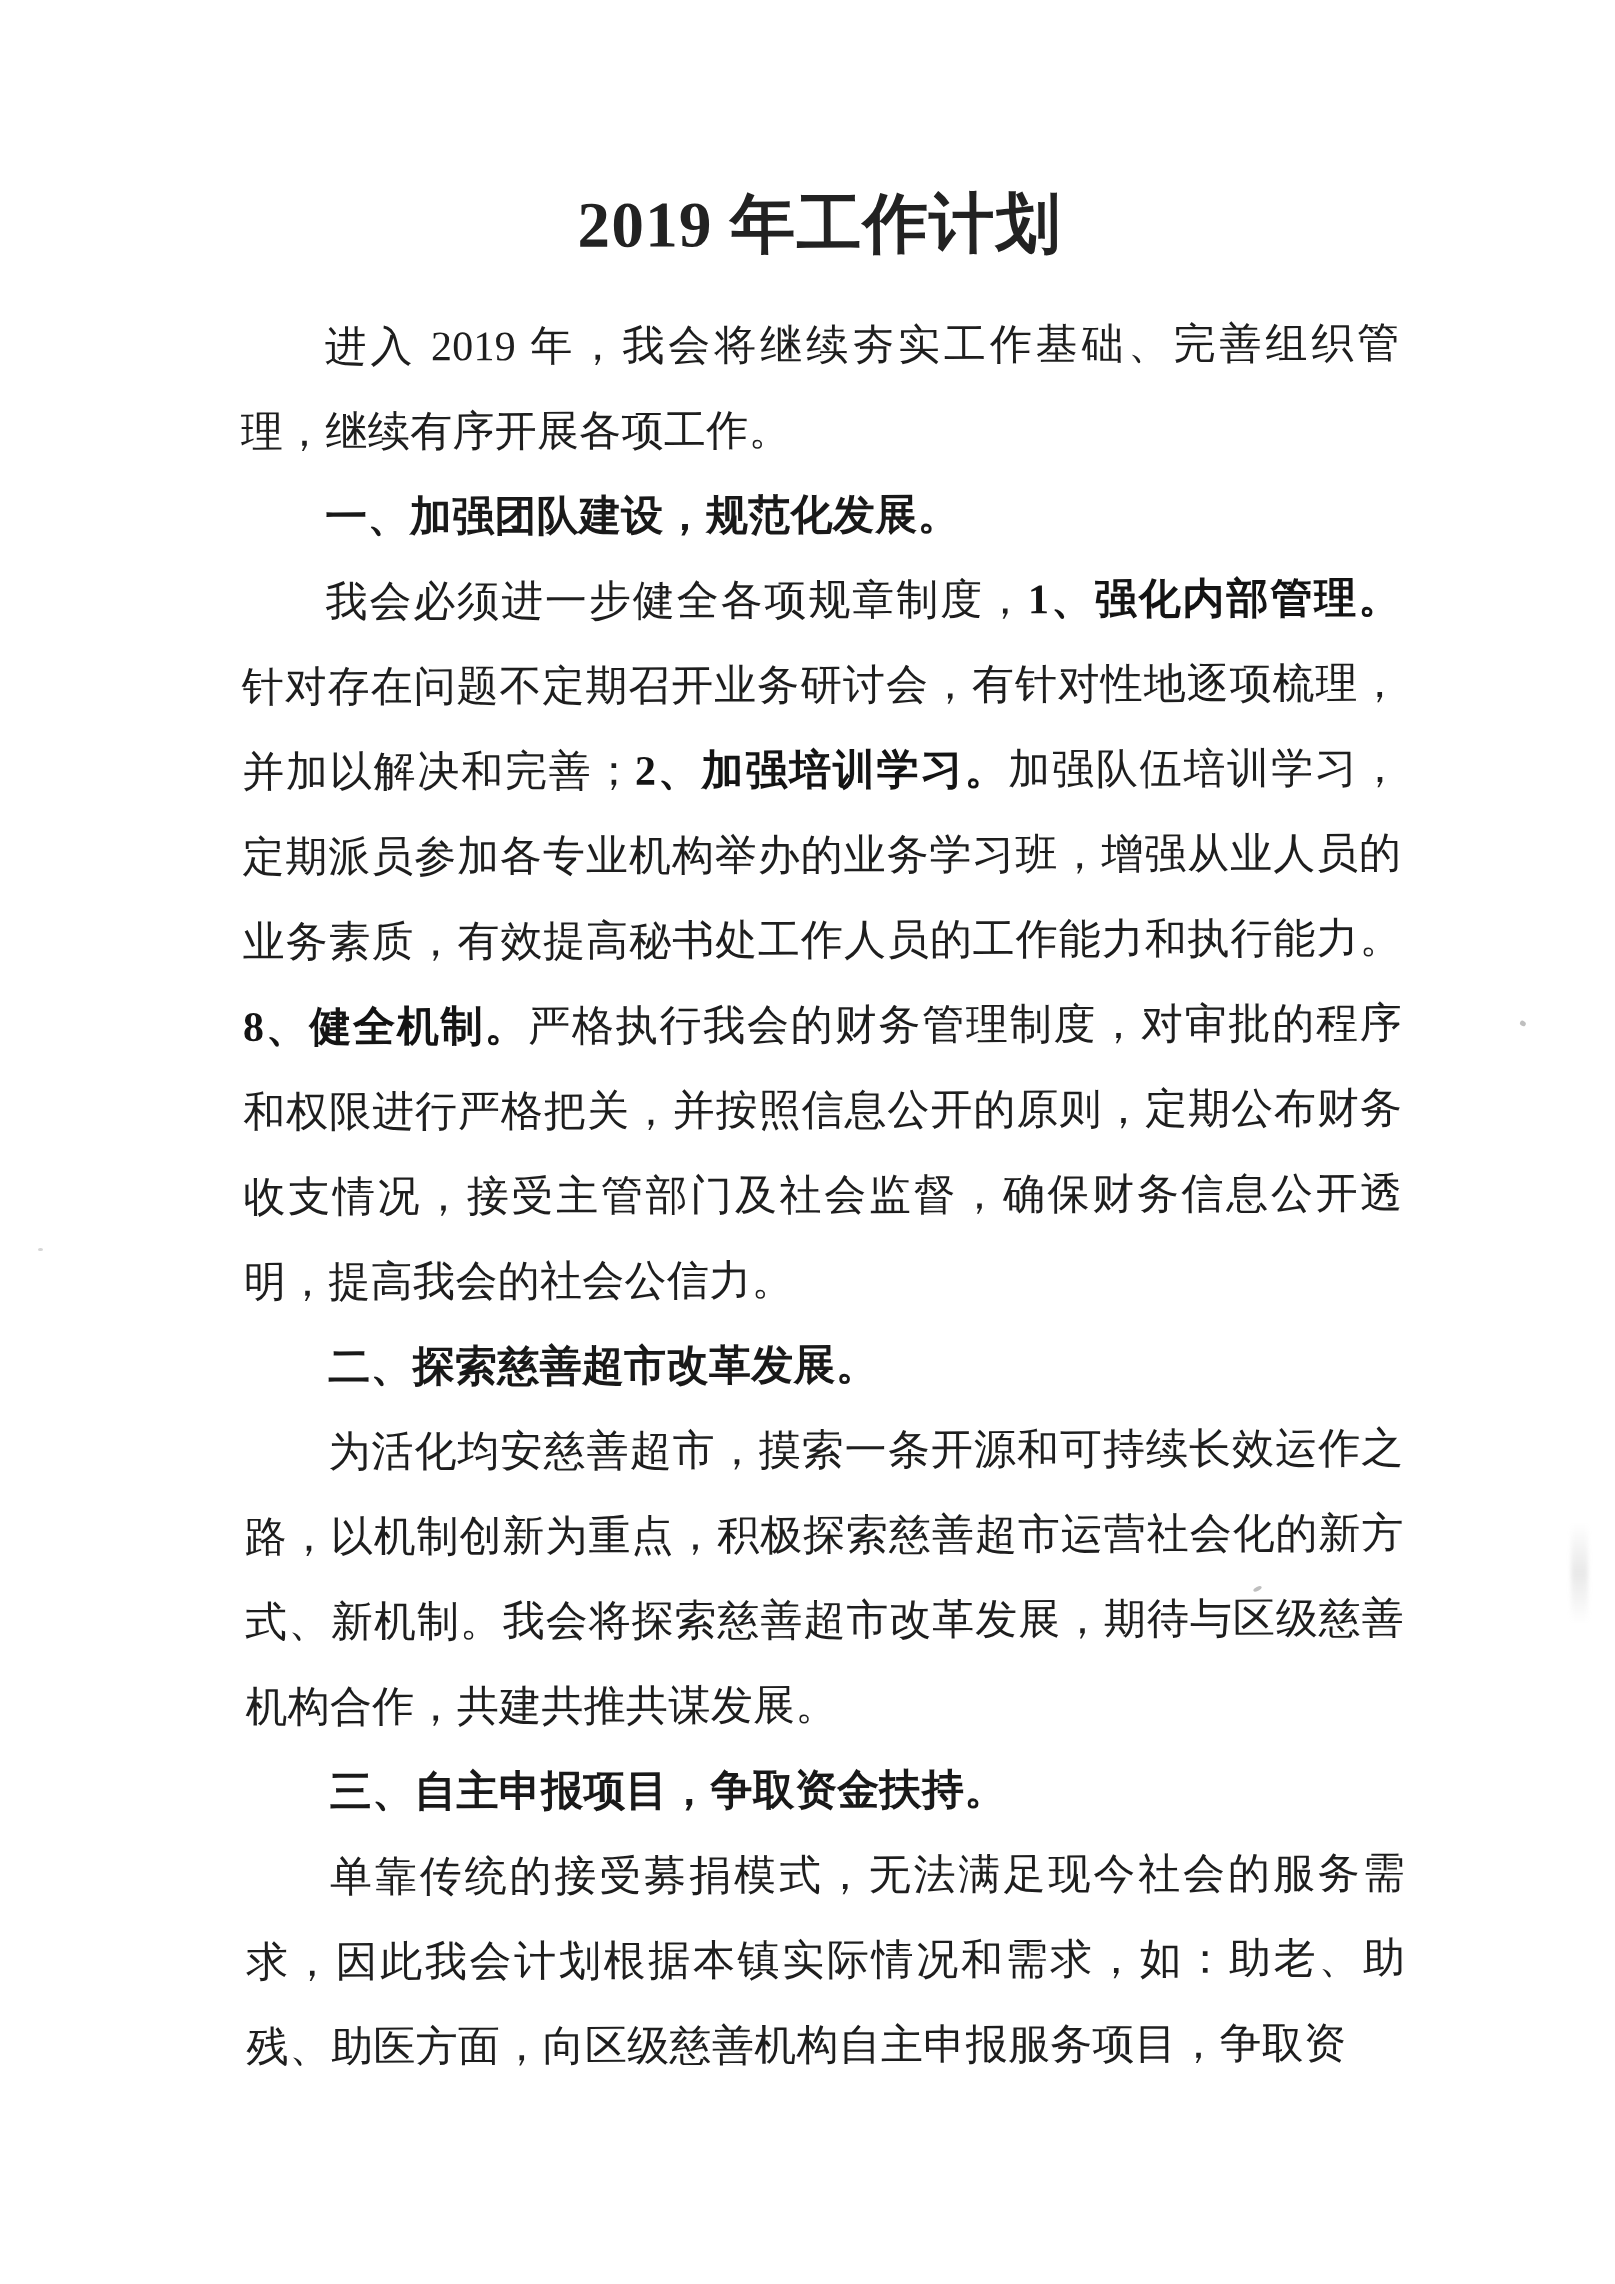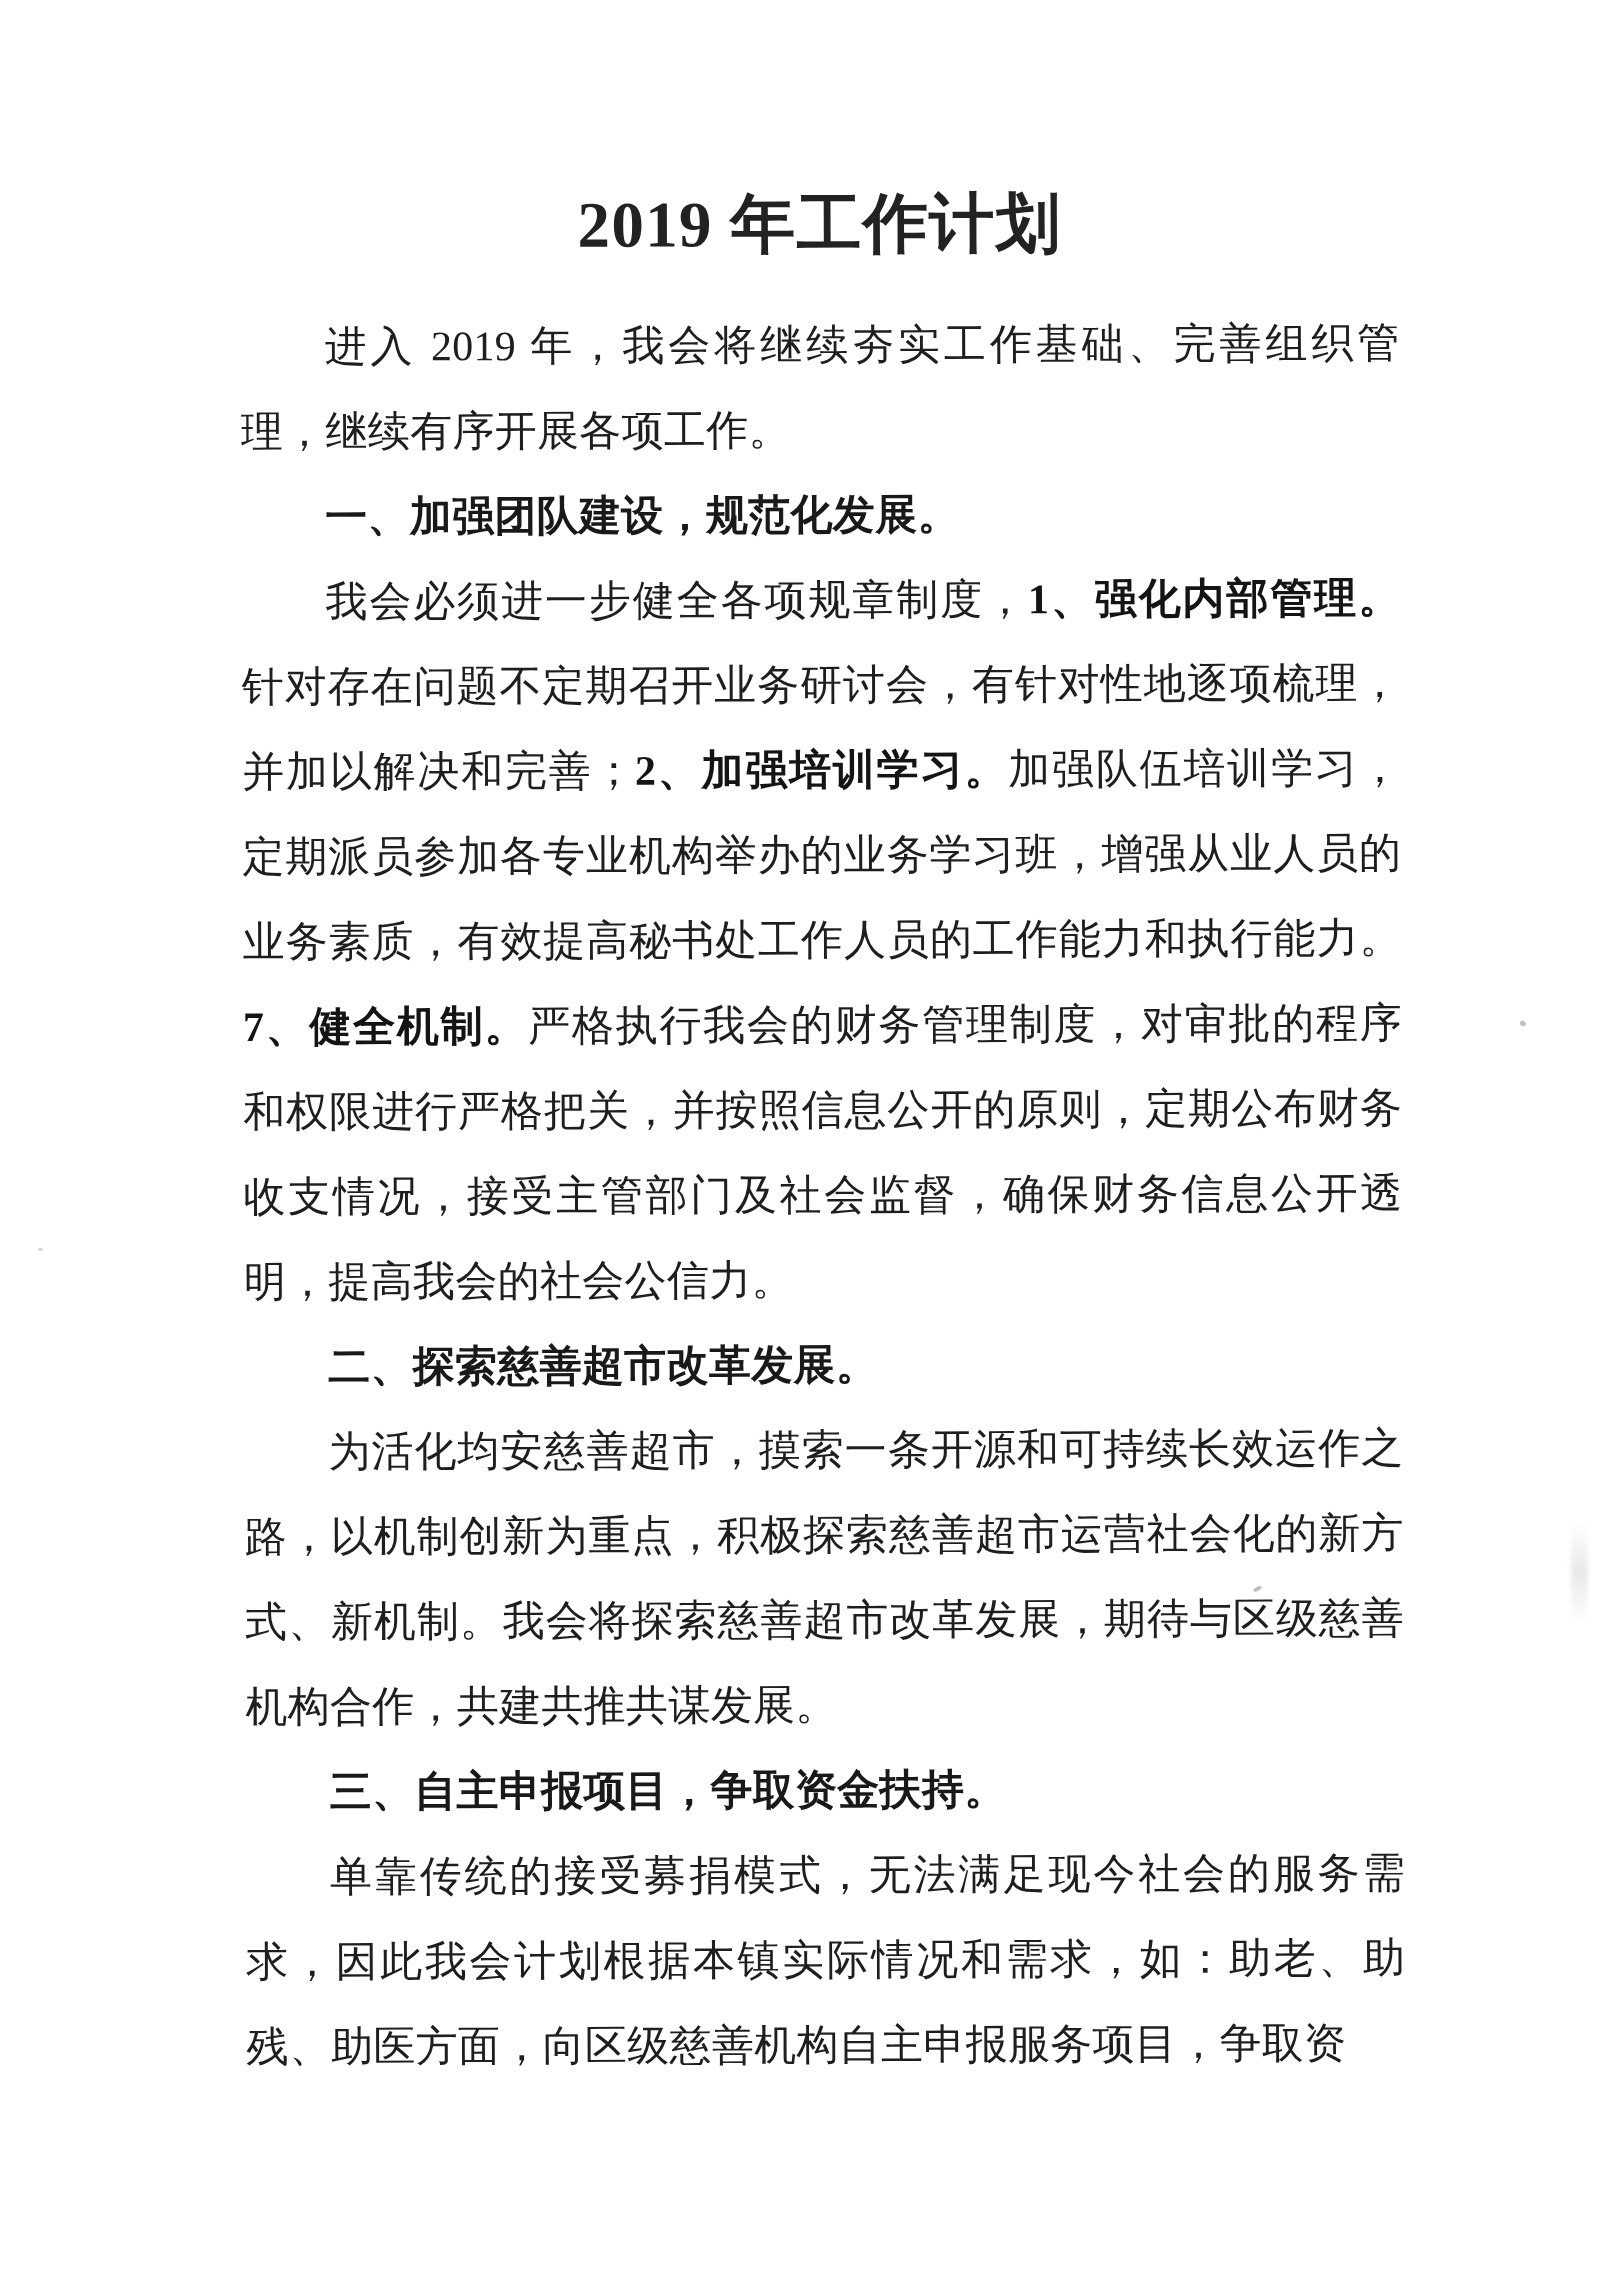--- a/index.html
+++ b/index.html
@@ -83,21 +83,21 @@
 
 <div class="sheet">
   <div class="content">
 
     <h1 class="doc-title">2019 年工作计划</h1>
 
     <p class="body-par">进入 2019 年，我会将继续夯实工作基础、完善组织管理，继续有序开展各项工作。</p>
 
     <p class="heading-par">一、加强团队建设，规范化发展。</p>
 
-    <p class="body-par"><span>我会必须进一步健全各项规章制度，</span><strong>1、强化内部管理。</strong><span>针对存在问题不定期召开业务研讨会，有针对性地逐项梳理，并加以解决和完善；</span><strong>2、加强培训学习。</strong><span>加强队伍培训学习，定期派员参加各专业机构举办的业务学习班，增强从业人员的业务素质，有效提高秘书处工作人员的工作能力和执行能力。</span><strong>7、健全机制。</strong><span>严格执行我会的财务管理制度，对审批的程序和权限进行严格把关，并按照信息公开的原则，定期公布财务收支情况，接受主管部门及社会监督，确保财务信息公开透明，提高我会的社会公信力。</span></p>
+    <p class="body-par"><span>我会必须进一步健全各项规章制度，</span><strong>1、强化内部管理。</strong><span>针对存在问题不定期召开业务研讨会，有针对性地逐项梳理，并加以解决和完善；</span><strong>2、加强培训学习。</strong><span>加强队伍培训学习，定期派员参加各专业机构举办的业务学习班，增强从业人员的业务素质，有效提高秘书处工作人员的工作能力和执行能力。</span><strong>8、健全机制。</strong><span>严格执行我会的财务管理制度，对审批的程序和权限进行严格把关，并按照信息公开的原则，定期公布财务收支情况，接受主管部门及社会监督，确保财务信息公开透明，提高我会的社会公信力。</span></p>
 
     <p class="heading-par">二、探索慈善超市改革发展。</p>
 
     <p class="body-par"><span>为活化均安慈善超市，摸索一条开源和可持续长效运作之路，以机制创新为重点，积极探索慈善超市运营社会化的新方式、新机制。我会将探索慈善超市改革发展，期待与区级慈善机构合作，共建共推共谋发展。</span></p>
 
     <p class="heading-par">三、自主申报项目，争取资金扶持。</p>
 
     <p class="body-par"><span>单靠传统的接受募捐模式，无法满足现今社会的服务需求，因此我会计划根据本镇实际情况和需求，如：助老、助残、助医方面，向区级慈善机构自主申报服务项目，争取资</span></p>
 
   </div>

